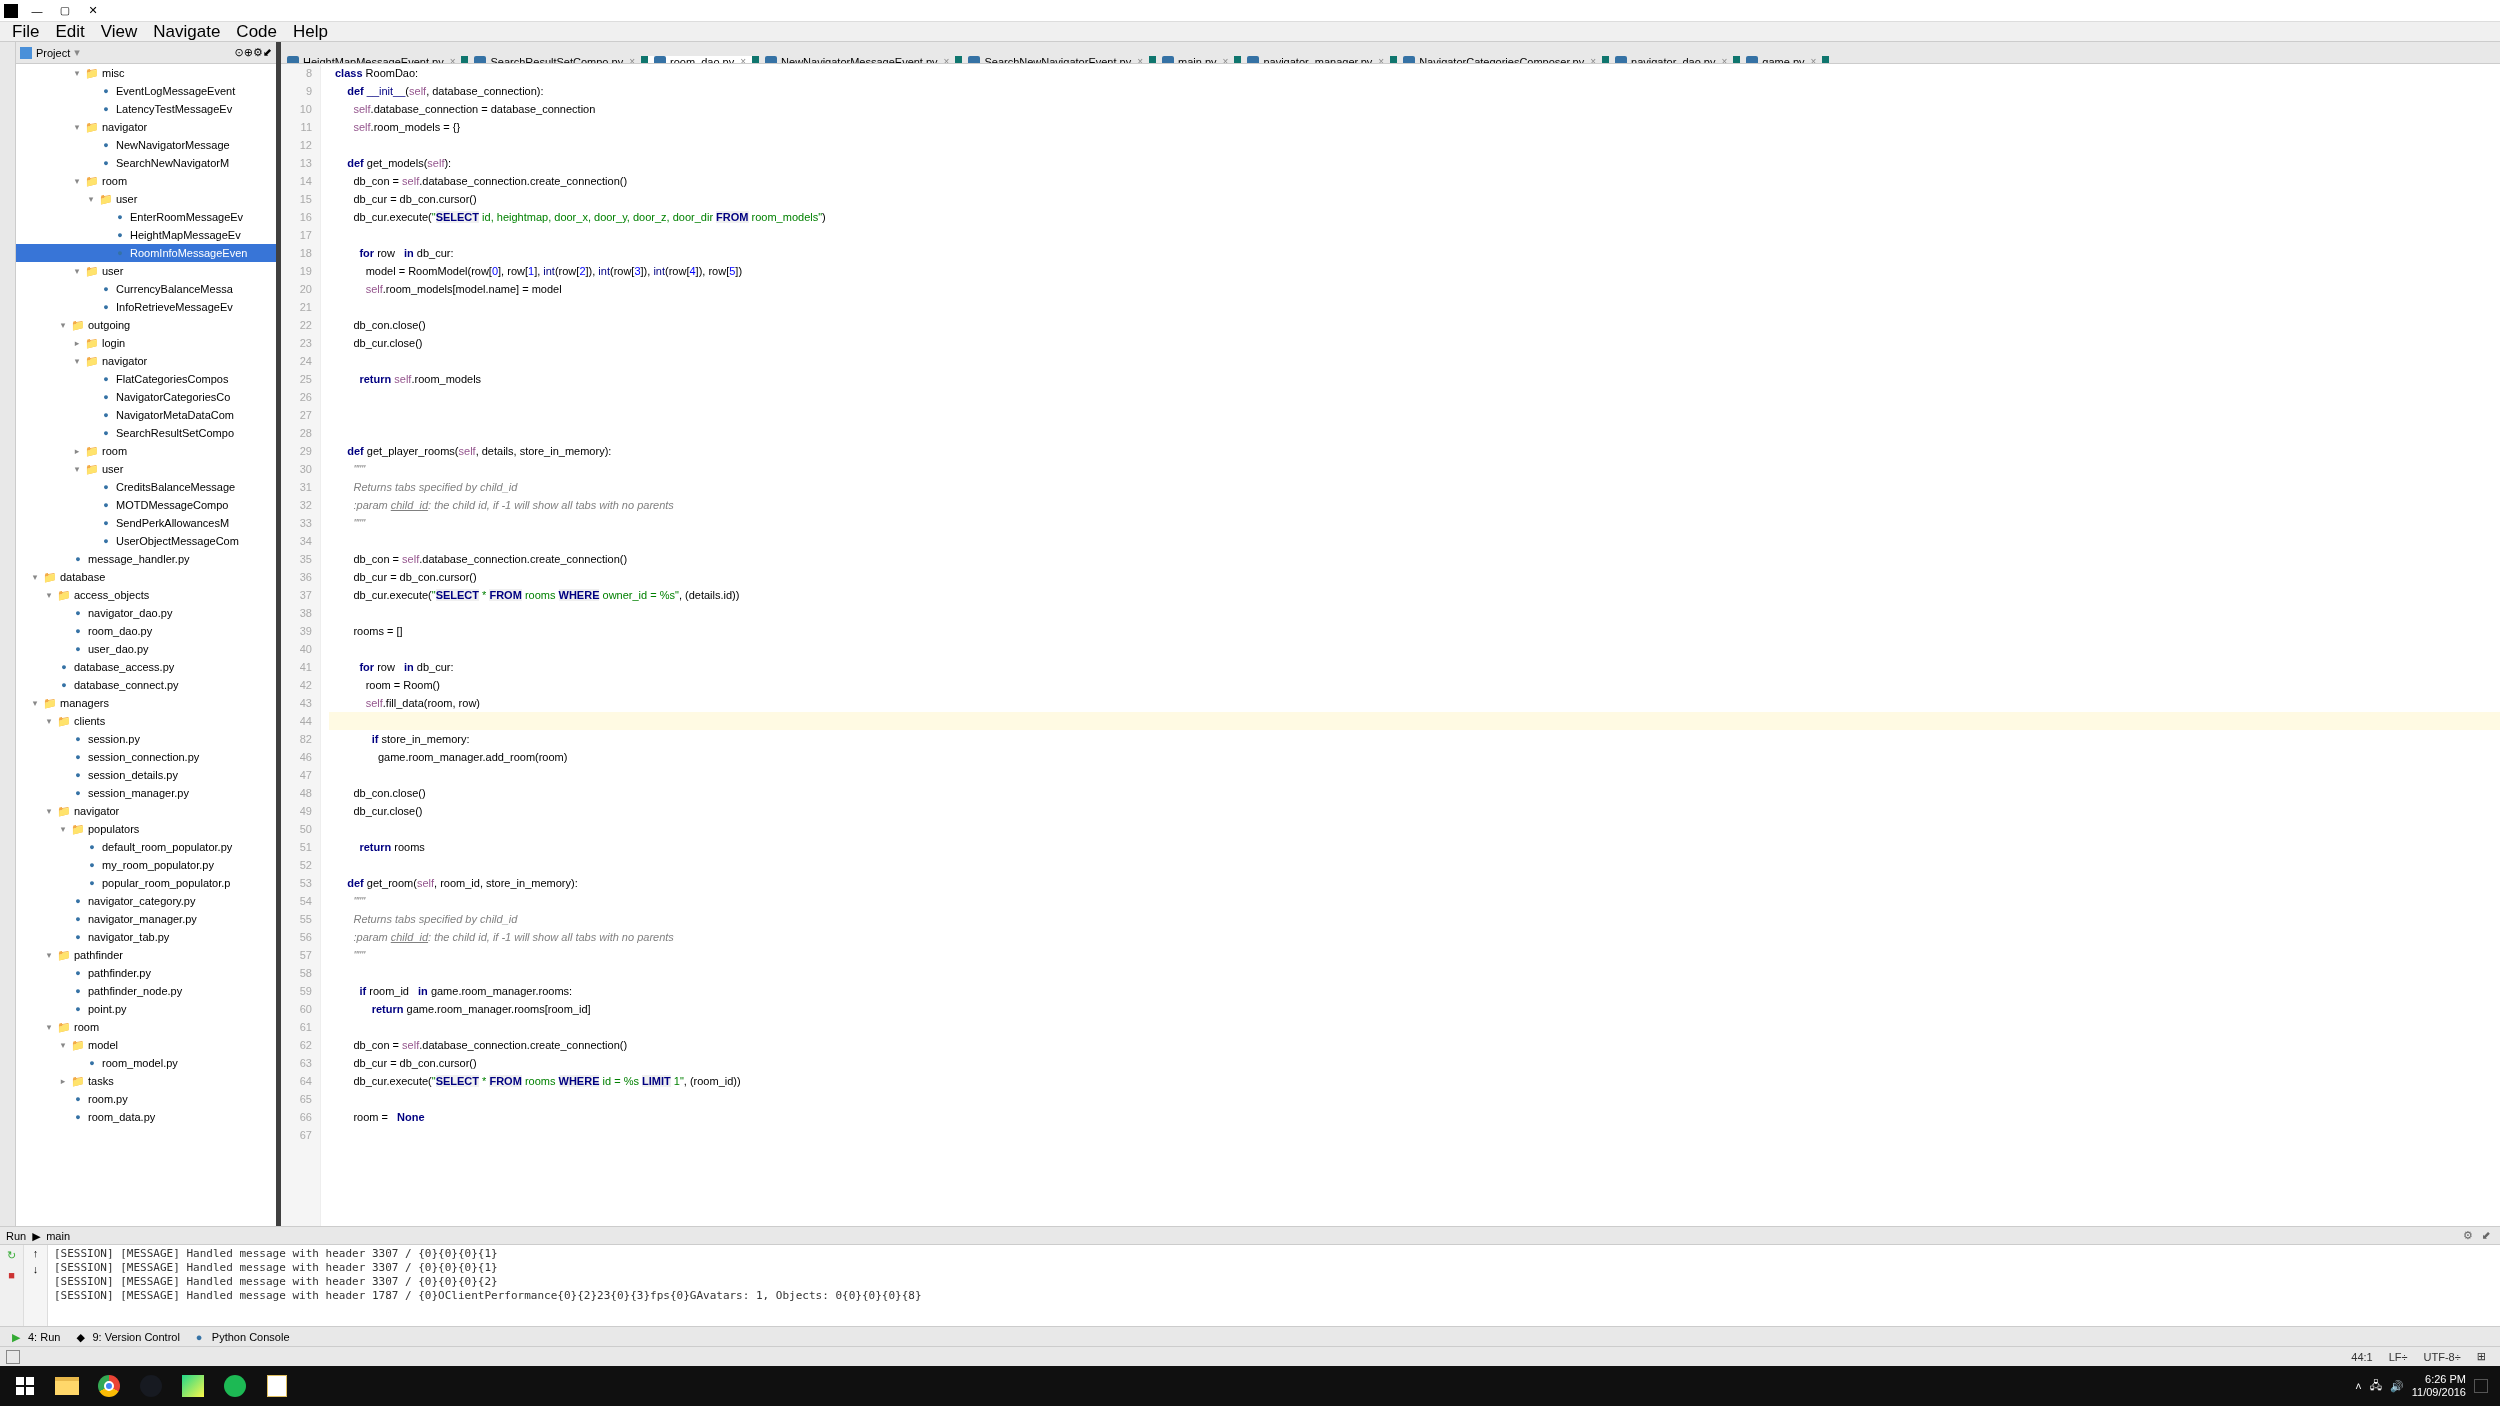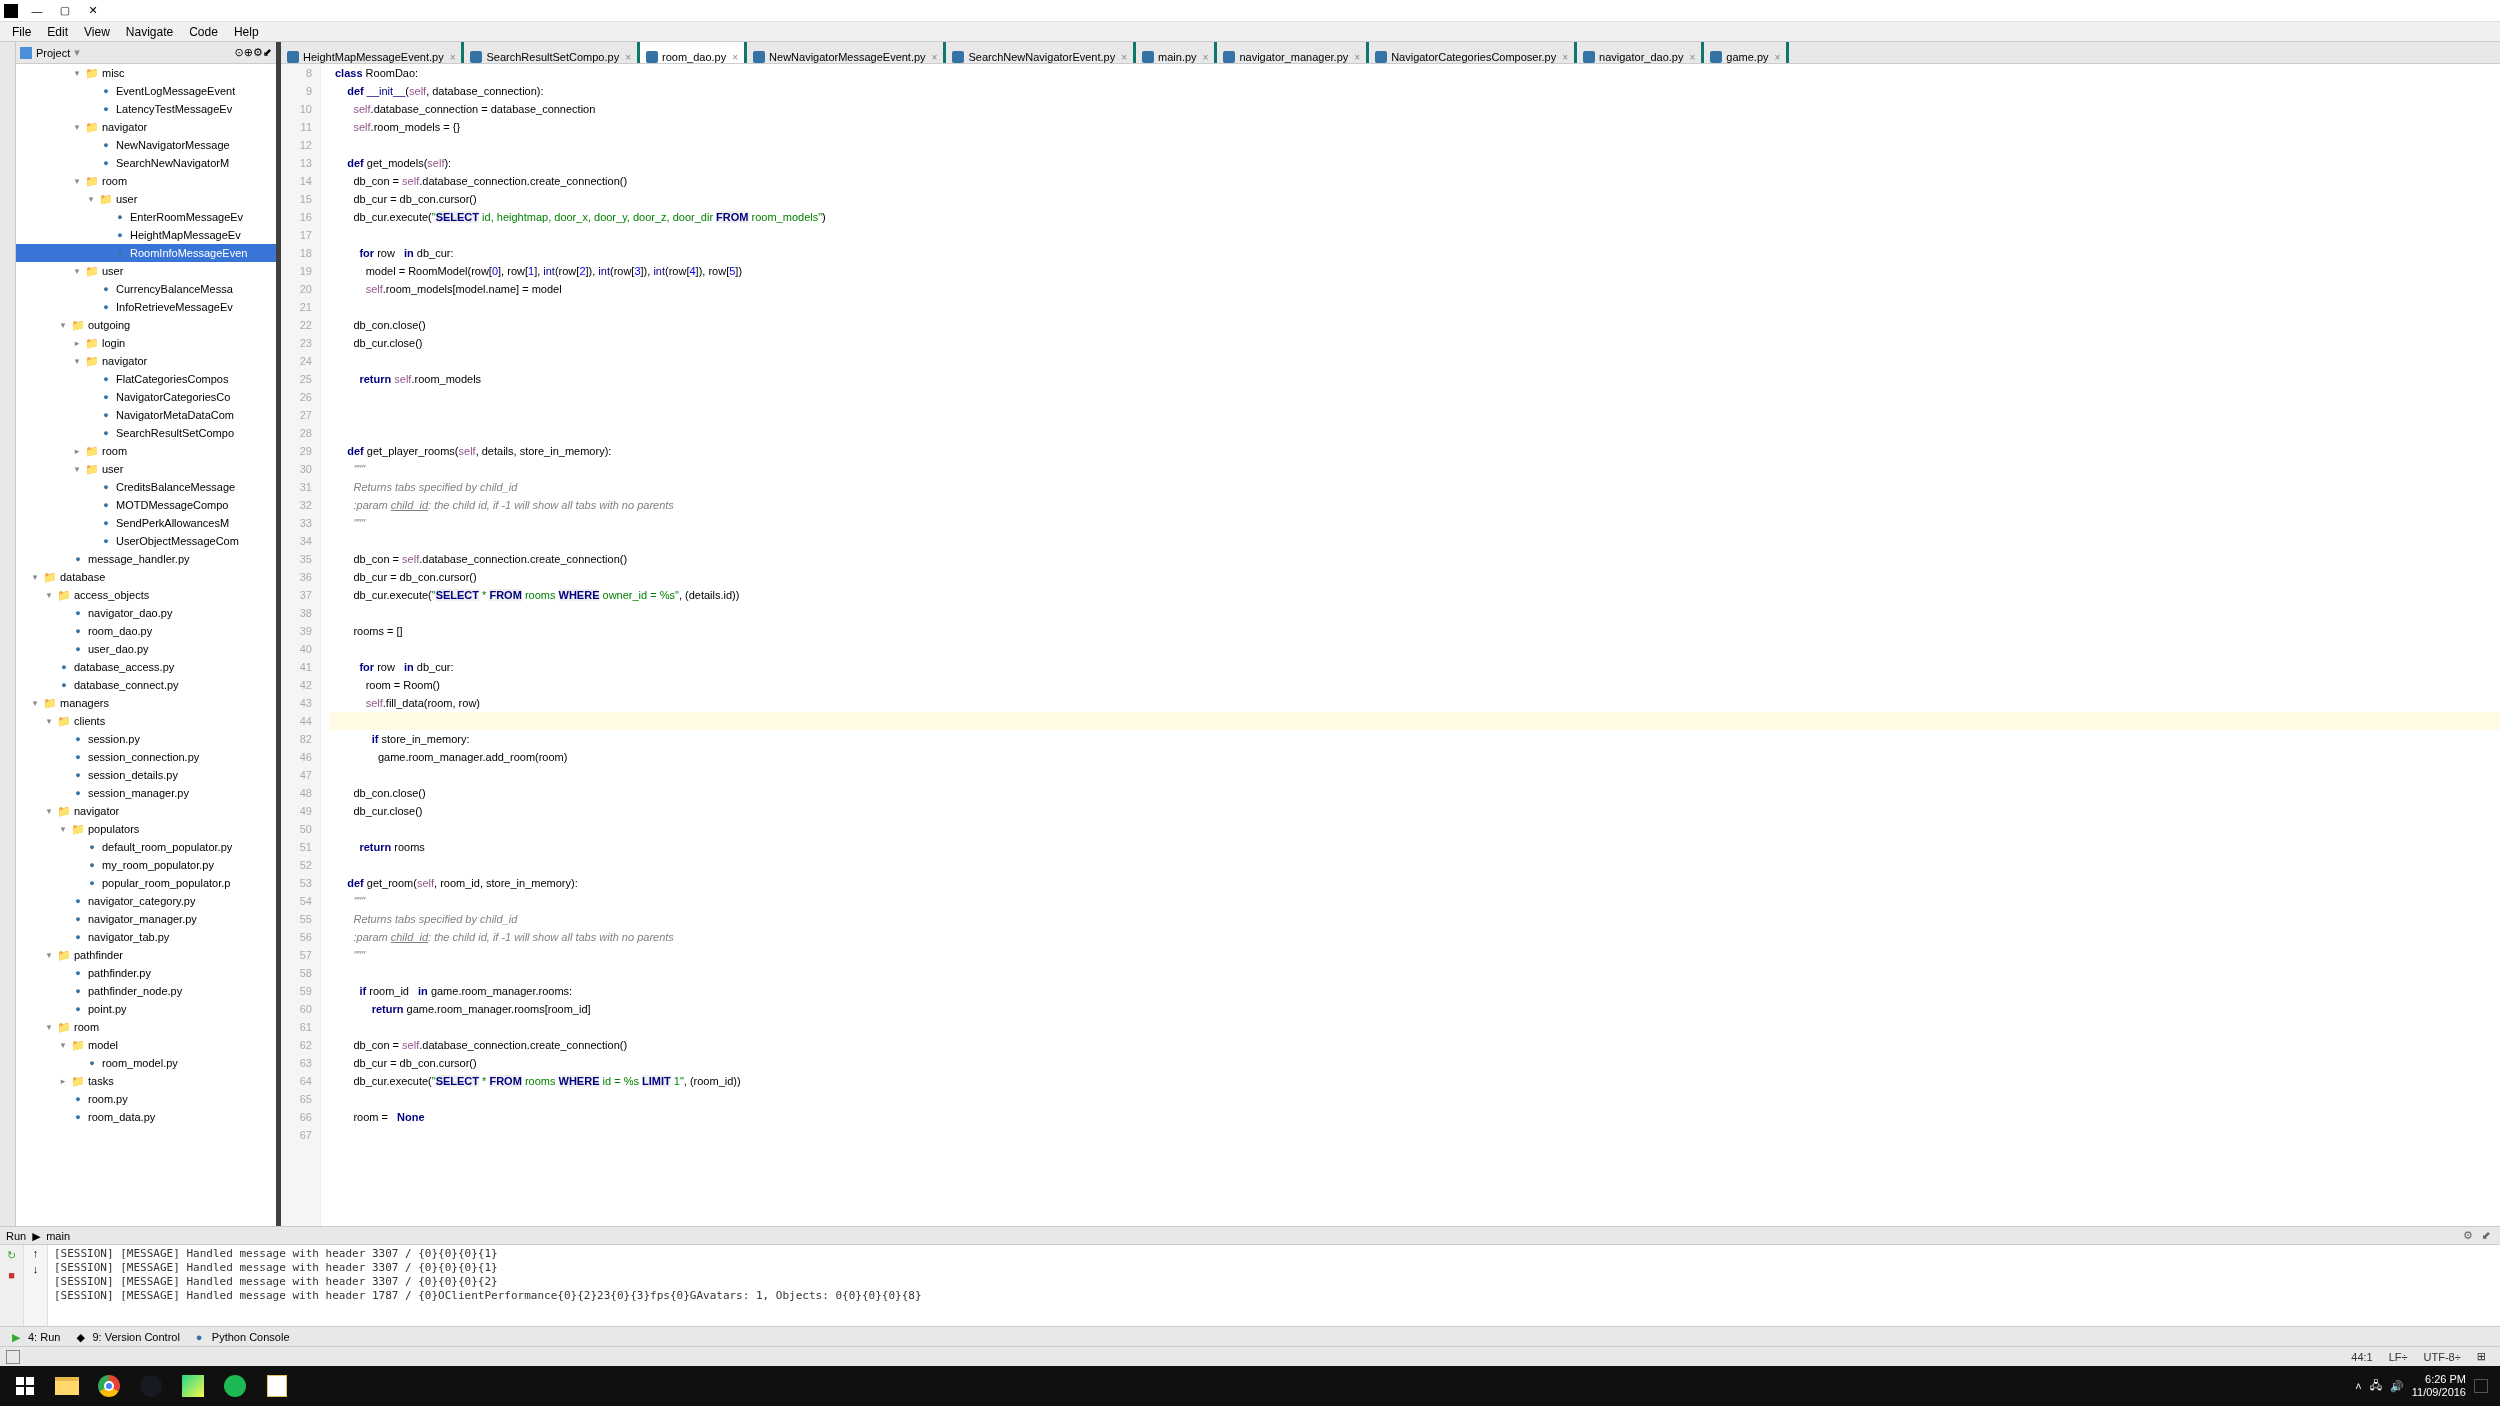--- a/index.html
+++ b/index.html
@@ -3,33 +3,33 @@
 <meta charset="utf-8">
 <style>
 * { margin: 0; padding: 0; box-sizing: border-box; font-family: "Segoe UI", Tahoma, sans-serif; font-size: 11px; }
 body { background: #f0f0f0; width: 2500px; height: 1406px; overflow: hidden; display: flex; flex-direction: column; }
 .titlebar { background: #fff; height: 22px; display: flex; align-items: center; padding: 0 4px; border-bottom: 1px solid #ddd; }
 .titlebar .app-icon { width: 14px; height: 14px; background: #000; margin-right: 6px; }
 .titlebar .title { flex: 1; font-size: 11px; color: #333; }
 .titlebar .win-btns { display: flex; gap: 2px; }
 .titlebar .win-btn { width: 26px; height: 18px; display: flex; align-items: center; justify-content: center; cursor: pointer; }
 .menubar { background: #f0f0f0; height: 20px; display: flex; align-items: center; padding: 0 4px; border-bottom: 1px solid #ccc; }
-.menubar .menu-item { padding: 0 8px; cursor: pointer; font-size: 12px; }
+.menubar .menu-item { padding: 0 8px; cursor: pointer; font-size: 17px; }
 .main-area { flex: 1; display: flex; overflow: hidden; }
 .sidebar-left { width: 16px; background: #e8e8e8; border-right: 1px solid #ccc; writing-mode: vertical-rl; text-align: center; padding-top: 4px; font-size: 10px; }
 .project-tree { width: 265px; background: #fff; border-right: 5px solid #404040; overflow-y: auto; overflow-x: hidden; font-size: 11px; }
 .tree-node { display: flex; align-items: center; height: 18px; white-space: nowrap; cursor: pointer; }
 .tree-node.selected { background: #3875d7; color: #fff; }
 .tree-node .expand { width: 10px; text-align: center; color: #888; font-size: 9px; }
 .tree-node .icon { width: 14px; height: 14px; margin: 0 3px; display: inline-flex; align-items: center; justify-content: center; }
 .tree-node .folder-icon { color: #d4a017; }
 .tree-node .py-icon { color: #3572A5; font-size: 9px; }
 .editor-area { flex: 1; display: flex; flex-direction: column; background: #fff; }
 .tabs { display: flex; background: #e8e8e8; height: 22px; border-bottom: 1px solid #ccc; overflow: hidden; }
-.tab { display: flex; align-items: flex-end; padding: 0 6px; border-right: 3px solid #0f766e; background: #e8e8e8; cursor: pointer; font-size: 11px; white-space: nowrap; }
+.tab { display: flex; align-items: flex-start; padding: 0 6px; border-right: 7px solid #0f766e; background: #e8e8e8; cursor: pointer; font-size: 11px; white-space: nowrap; margin-top: 14px; }
 .tab.active { background: #fff; }
 .tab .close { margin-left: 6px; color: #888; font-size: 10px; }
 .tab .tab-icon { width: 12px; height: 12px; margin-right: 4px; }
 .code-area { flex: 1; display: flex; overflow: hidden; font-family: Consolas, monospace; font-size: 12px; }
 .gutter { width: 40px; background: #f5f5f5; color: #aaa; text-align: right; padding-right: 8px; border-right: 1px solid #eee; line-height: 18px; }
 .gutter .ln { height: 18px; }
 .code-content { flex: 1; white-space: pre; line-height: 18px; padding-left: 8px; overflow: hidden; position: relative; }
 .code-line { height: 18px; }
 .code-line.highlight { background: #fffae3; }
 .kw { color: #000080; font-weight: bold; margin-left: 6px; }

